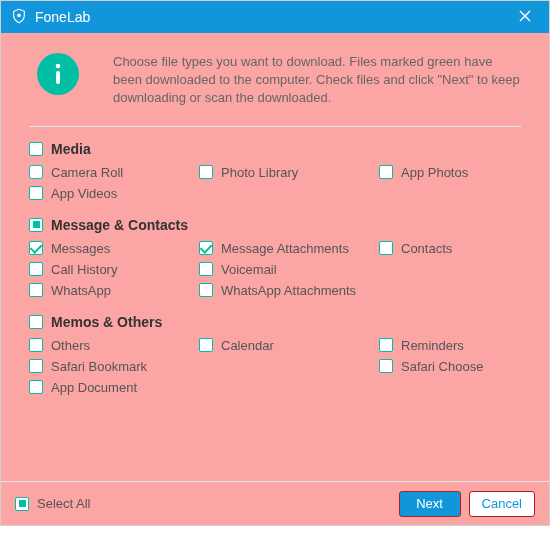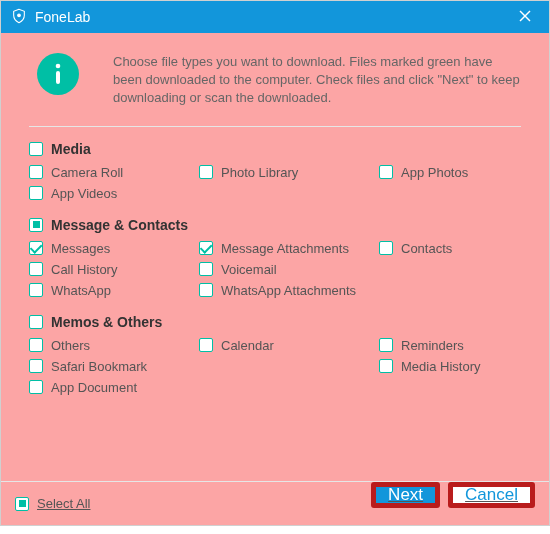--- a/index.html
+++ b/index.html
@@ -109,32 +109,32 @@
   }
   .cbox.indeterminate::after {
     content: "";
     width: 7px; height: 7px;
     background: #00bfa5;
   }
   .footer {
     height: 44px;
     border-top: 1px solid #e6e6e6;
     display: flex;
+    align-items: center;
     padding: 0 14px;
     gap: 8px;
-    text-decoration: underline;
   }
   .footer-left { display: flex; align-items: center; gap: 8px; flex:1; }
   .btn {
     min-width: 62px;
     height: 26px;
     border-radius: 3px;
-    border: 5px solid #b91c1c;
+    border: 1px solid #b91c1c;
     display: flex; align-items: center; justify-content: center;
-    font-size: 17px;
+    font-size: 13px;
     cursor: pointer;
     padding: 0 12px;
   }
   .btn-primary { background: #1296db; color: #fff; }
   .btn-secondary { background: #fff; color: #1296db; }
 </style>
 </head>
 <body>
 
 <div class="window">
@@ -253,21 +253,21 @@
             <span class="cbox"></span>
             <span>Reminders</span>
           </div>
         <div class="chk">
             <span class="cbox"></span>
             <span>Safari Bookmark</span>
           </div>
         <div></div>
         <div class="chk">
             <span class="cbox"></span>
-            <span>Media History</span>
+            <span>Safari Choose</span>
           </div>
         <div class="chk">
             <span class="cbox"></span>
             <span>App Document</span>
           </div>
         <div></div>
       </div>
     </div>
   </div>
 

